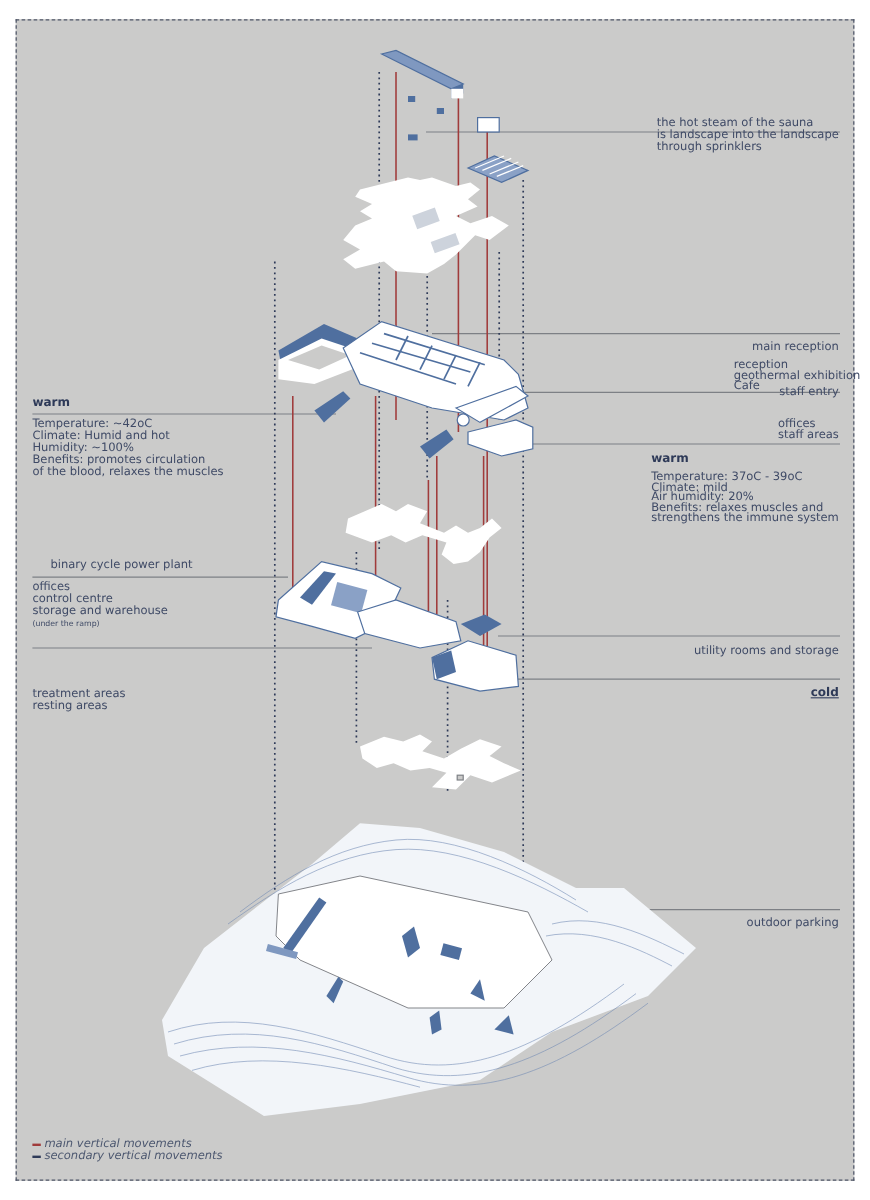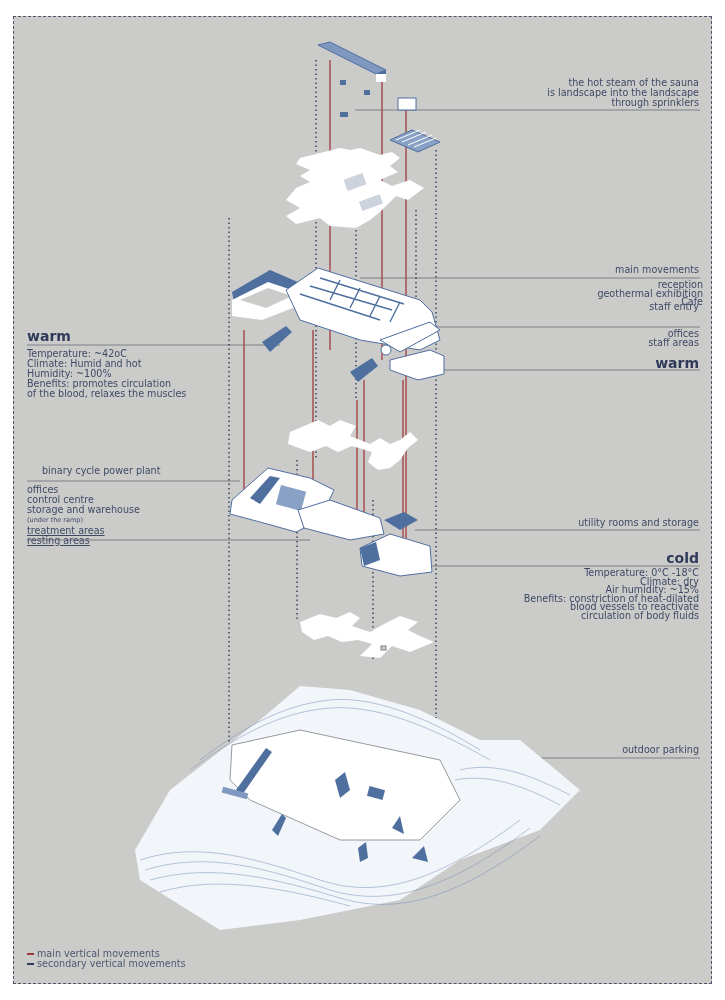--- a/index.html
+++ b/index.html
@@ -2,25 +2,25 @@
 <html><head>
 <meta charset="utf-8">
 <style>
   html, body { margin: 0; padding: 0; background: #ffffff; }
   body { width: 725px; height: 1000px; position: relative; overflow: hidden;
          font-family: "DejaVu Sans", sans-serif; }
   .sheet { position: absolute; left: 13px; top: 16px; width: 699px; height: 968px;
            background: #cbcbca; border: 1.5px dashed #4d5466; box-sizing: border-box; }
   svg.art { position: absolute; left: 0; top: 0; }
   .lbl { position: absolute; color: #3f4a66; font-size: 9.6px; line-height: 10px; white-space: nowrap; }
-  .lbl.r { text-align: right; }
-  .lbl .hd { font-weight: bold; color: #2e3a58; font-size: 14px; }
+  .lbl.r { text-align: left; margin-top: 20px; }
+  .lbl .hd { font-weight: bold; color: #2e3a58; font-size: 10px; }
   .lbl .sm { font-size: 6.5px; }
   .legend { position: absolute; left: 27px; top: 949px; font-size: 9.6px; line-height: 10px; color: #4d5870; }
-  .legend .row { display: flex; align-items: center; }
+  .legend .row { display: flex; align-items: center; font-style: italic; }
   .legend .sw { display: inline-block; width: 7px; height: 1.6px; margin-right: 3px; }
 </style>
 </head>
 <body>
 
 <div class="sheet"></div>
 
 <svg class="art" width="725" height="1000" viewBox="0 0 725 1000">
 
   <g stroke="#7d8085" stroke-width="1">
@@ -144,58 +144,57 @@
   </g>
 </svg>
 
 <div class="lbl r" style="right:26px; top:78px;">
   <div>the hot steam of the sauna</div>
   <div>is landscape into the landscape</div>
   <div>through sprinklers</div>
 </div>
 
 <div class="lbl r" style="right:26px; top:265px;">
-  <div>main movements</div>
-</div>
-
-<div class="lbl r" style="right:22px; top:281px; line-height:8.5px;">
+  <div>main reception</div>
+</div>
+
+<div class="lbl r" style="right:8px; top:281px; line-height:8.5px;">
   <div>reception</div>
   <div>geothermal exhibition</div>
   <div>Cafe</div>
 </div>
 
 <div class="lbl r" style="right:26px; top:302px;">
   <div>staff entry</div>
 </div>
 
 <div class="lbl r" style="right:26px; top:330px; line-height:8.5px;">
   <div>offices</div>
   <div>staff areas</div>
 </div>
 
 <div class="lbl r" style="right:26px; top:358px;">
   <div class="hd">warm</div>
   <div style="height:6px"></div>
+  <div style="line-height:8.5px">
+    <div>Temperature: 37oC - 39oC</div>
+    <div>Climate: mild</div>
+    <div>Air humidity: 20%</div>
+    <div>Benefits: relaxes muscles and</div>
+    <div>strengthens the immune system</div>
+  </div>
 </div>
 
 <div class="lbl r" style="right:26px; top:518px;">
   <div>utility rooms and storage</div>
 </div>
 
-<div class="lbl r" style="right:26px; top:553px;">
+<div class="lbl r" style="right:26px; top:553px;text-decoration:underline;">
   <div class="hd">cold</div>
   <div style="height:6px"></div>
-  <div style="line-height:8.5px">
-    <div>Temperature: 0°C -18°C</div>
-    <div>Climate: dry</div>
-    <div>Air humidity: ~15%</div>
-    <div>Benefits: constriction of heat-dilated</div>
-    <div>blood vessels to reactivate</div>
-    <div>circulation of body fluids</div>
-  </div>
 </div>
 
 <div class="lbl r" style="right:26px; top:745px;">
   <div>outdoor parking</div>
 </div>
 
 <div class="lbl" style="left:27px; top:331px;">
   <div class="hd">warm</div>
   <div style="height:8px"></div>
   <div>Temperature: ~42oC</div>
@@ -209,21 +208,21 @@
   <div>binary cycle power plant</div>
 </div>
 
 <div class="lbl" style="left:27px; top:485px;">
   <div>offices</div>
   <div>control centre</div>
   <div>storage and warehouse</div>
   <div class="sm">(under the ramp)</div>
 </div>
 
-<div class="lbl" style="left:27px; top:526px;text-decoration:underline;">
+<div class="lbl" style="left:27px; top:574px;">
   <div>treatment areas</div>
   <div>resting areas</div>
 </div>
 
 <div class="legend">
   <div class="row">
     <span class="sw" style="background:#a03b3b"></span>
     <span>main vertical movements</span>
   </div>
   <div class="row">

